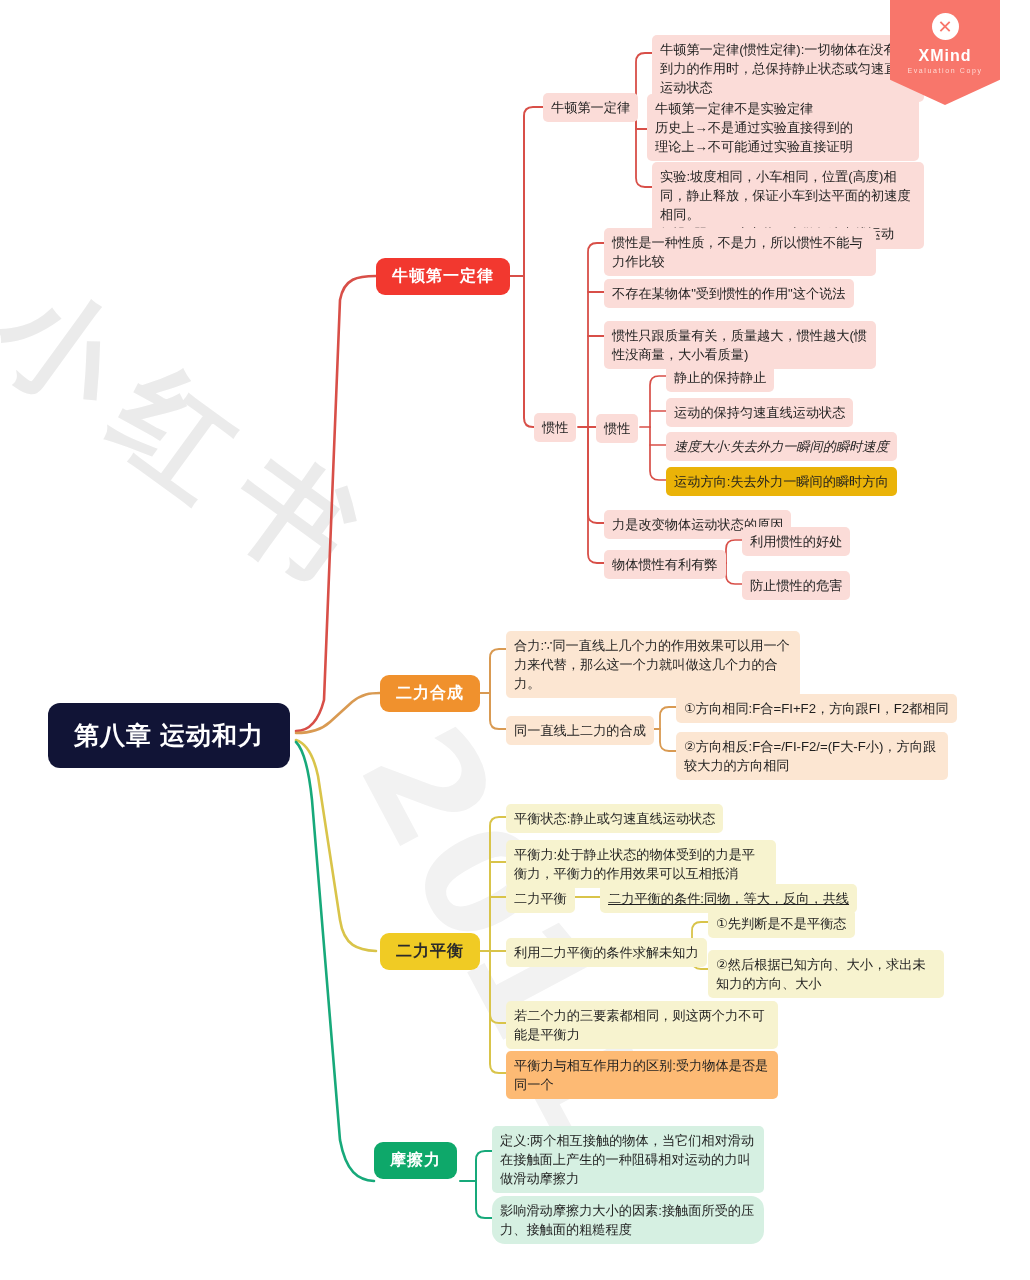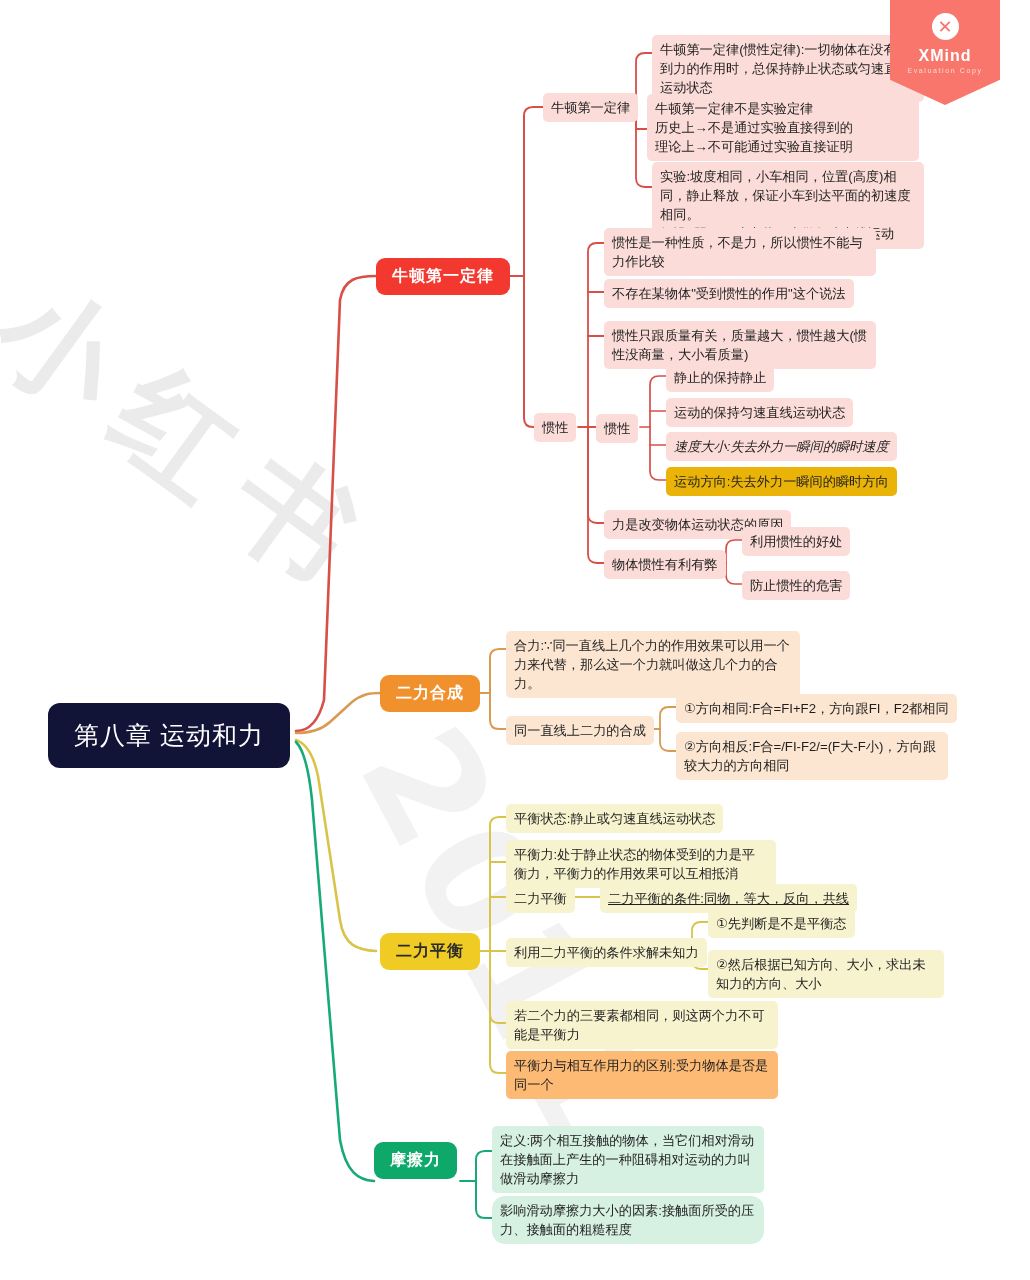--- a/index.html
+++ b/index.html
@@ -50,21 +50,21 @@
   #links{position:absolute;left:0;top:0;width:1030px;height:1280px;z-index:1;overflow:visible;}
   #links path{fill:none;stroke-linecap:round;}
 
   
   .node{position:absolute;z-index:5;box-sizing:border-box;}
 
   .root-node{
     background:#111436;color:#ffffff;
     border-radius:12px;
     padding:16px 26px;
-    font-size:25px;font-weight:400;letter-spacing:1px;
+    font-size:25px;font-weight:700;letter-spacing:1px;
     white-space:nowrap;
   }
 
   .branch-node{
     border-radius:9px;color:#ffffff;
     padding:8px 16px;font-size:16px;font-weight:700;
     white-space:nowrap;letter-spacing:1px;
   }
   .branch-node.yellow{color:#2b2b2b;}
 

